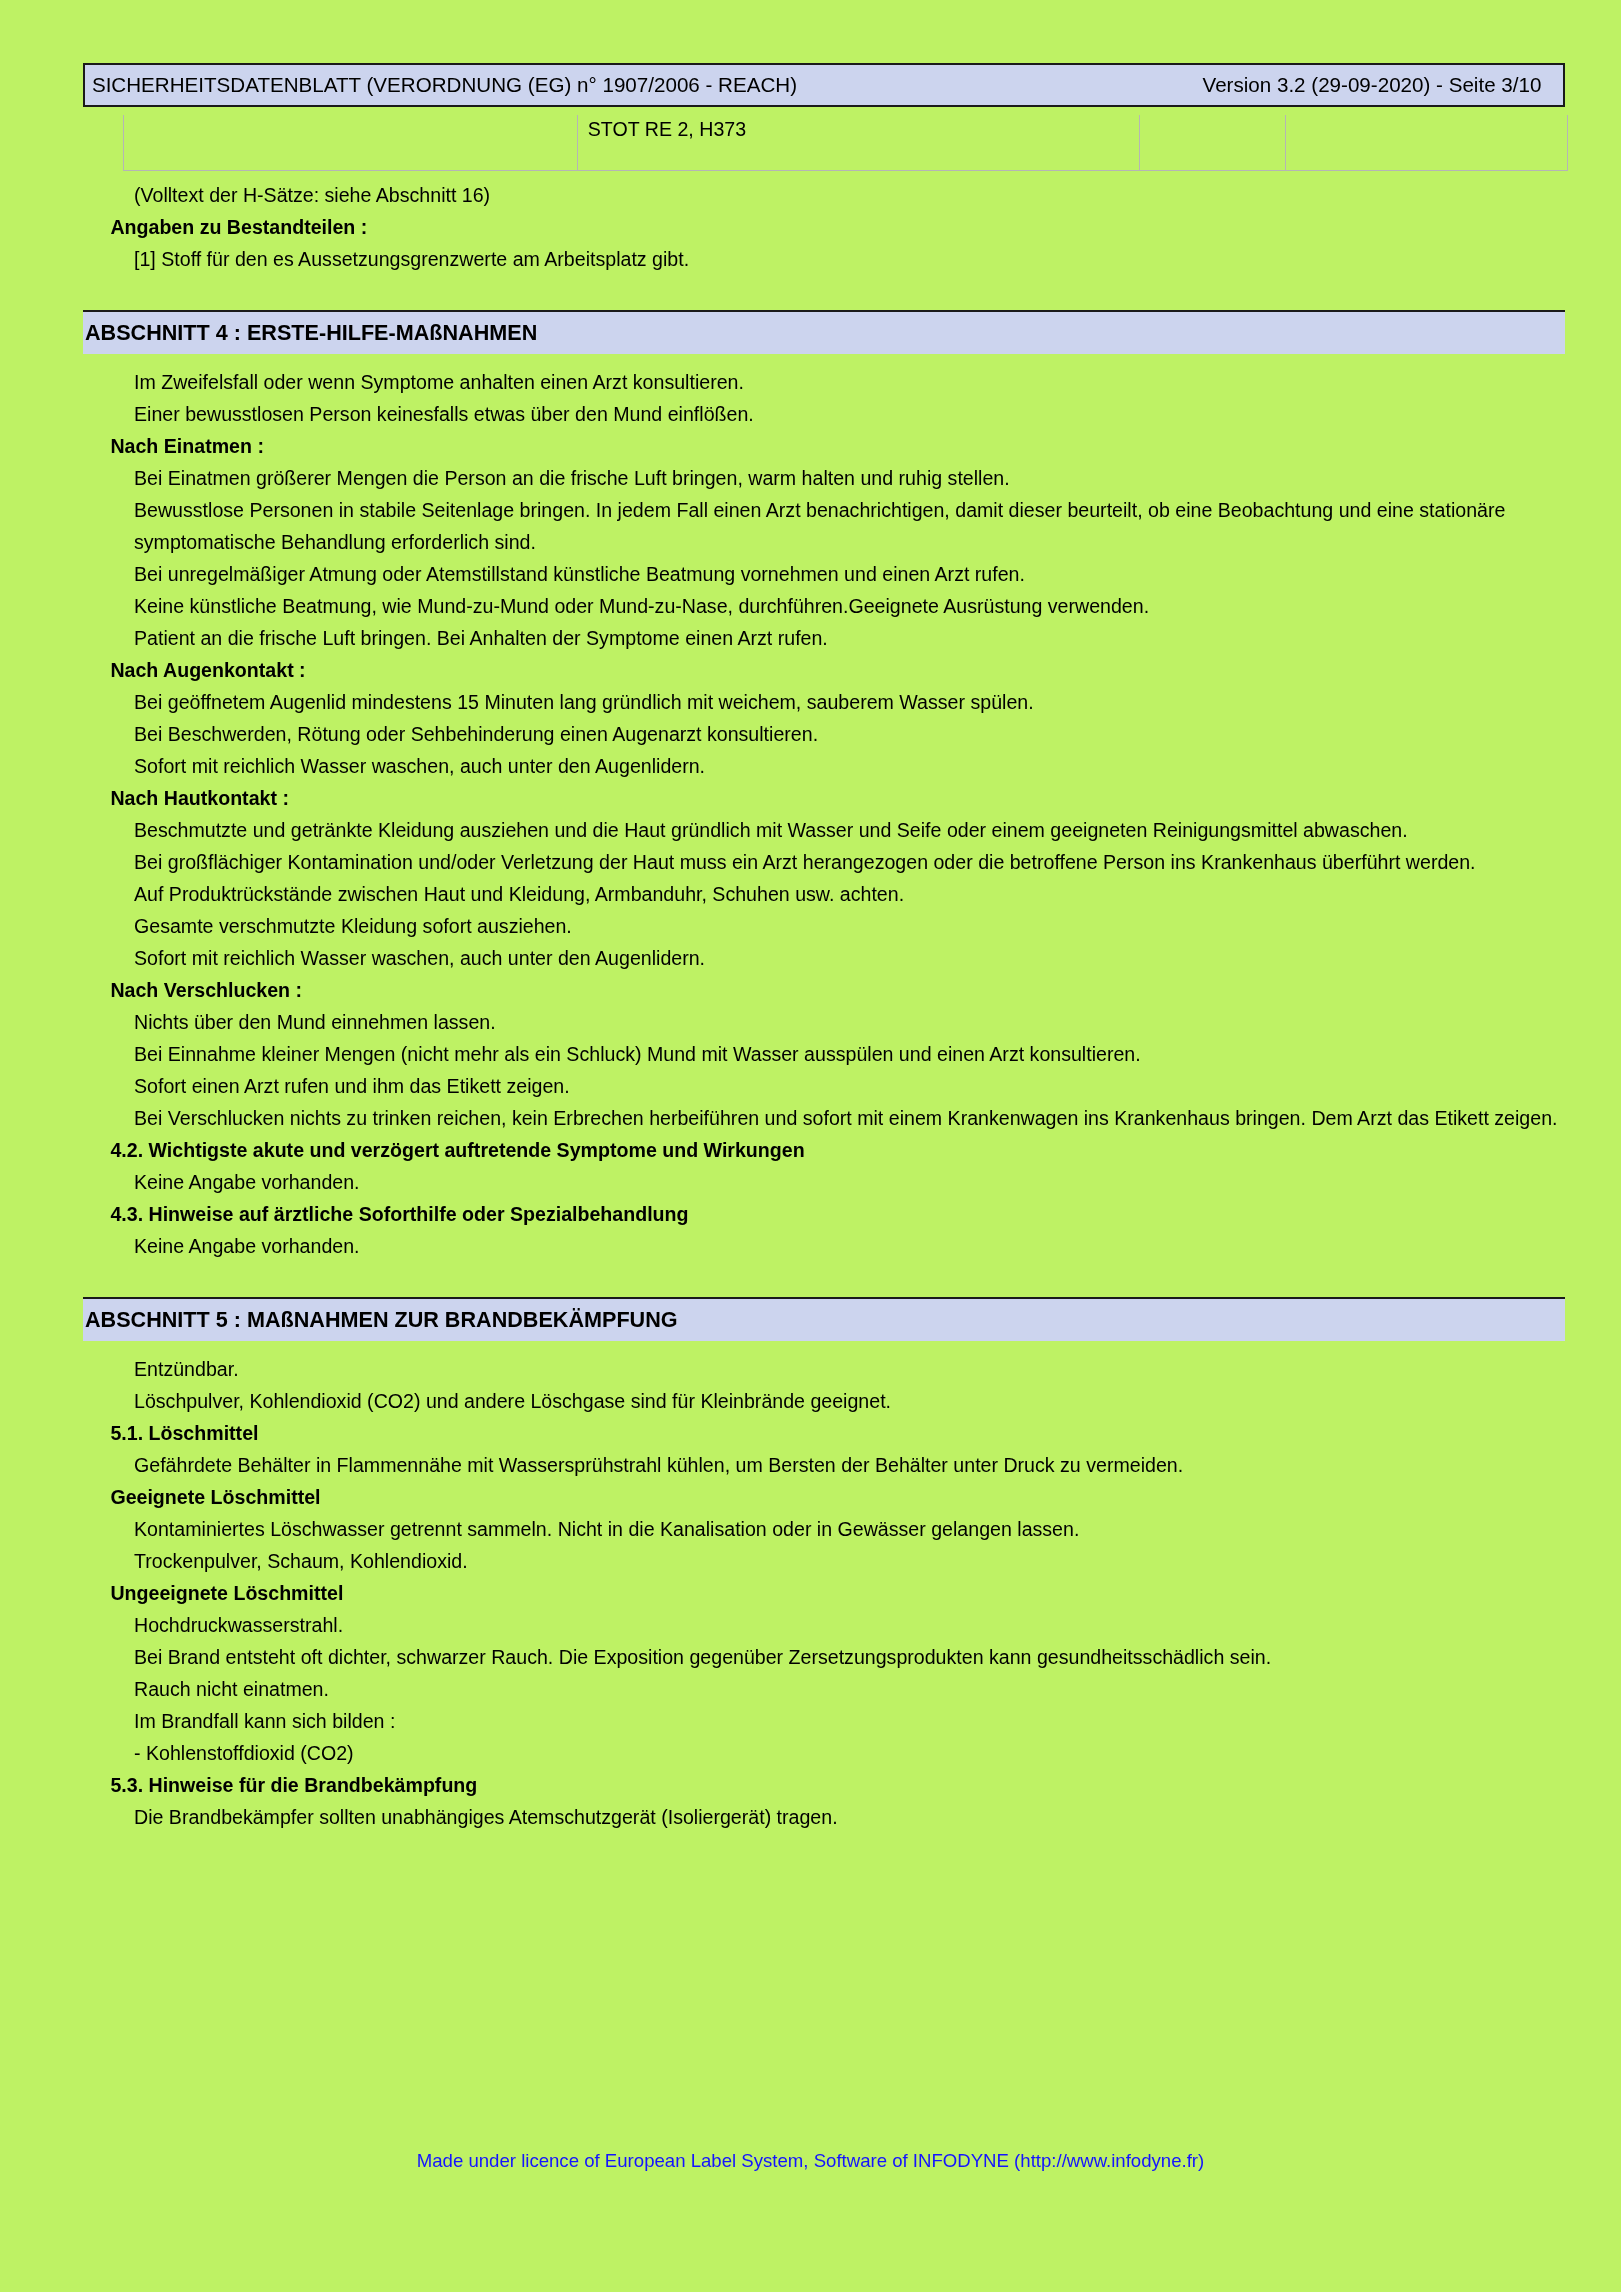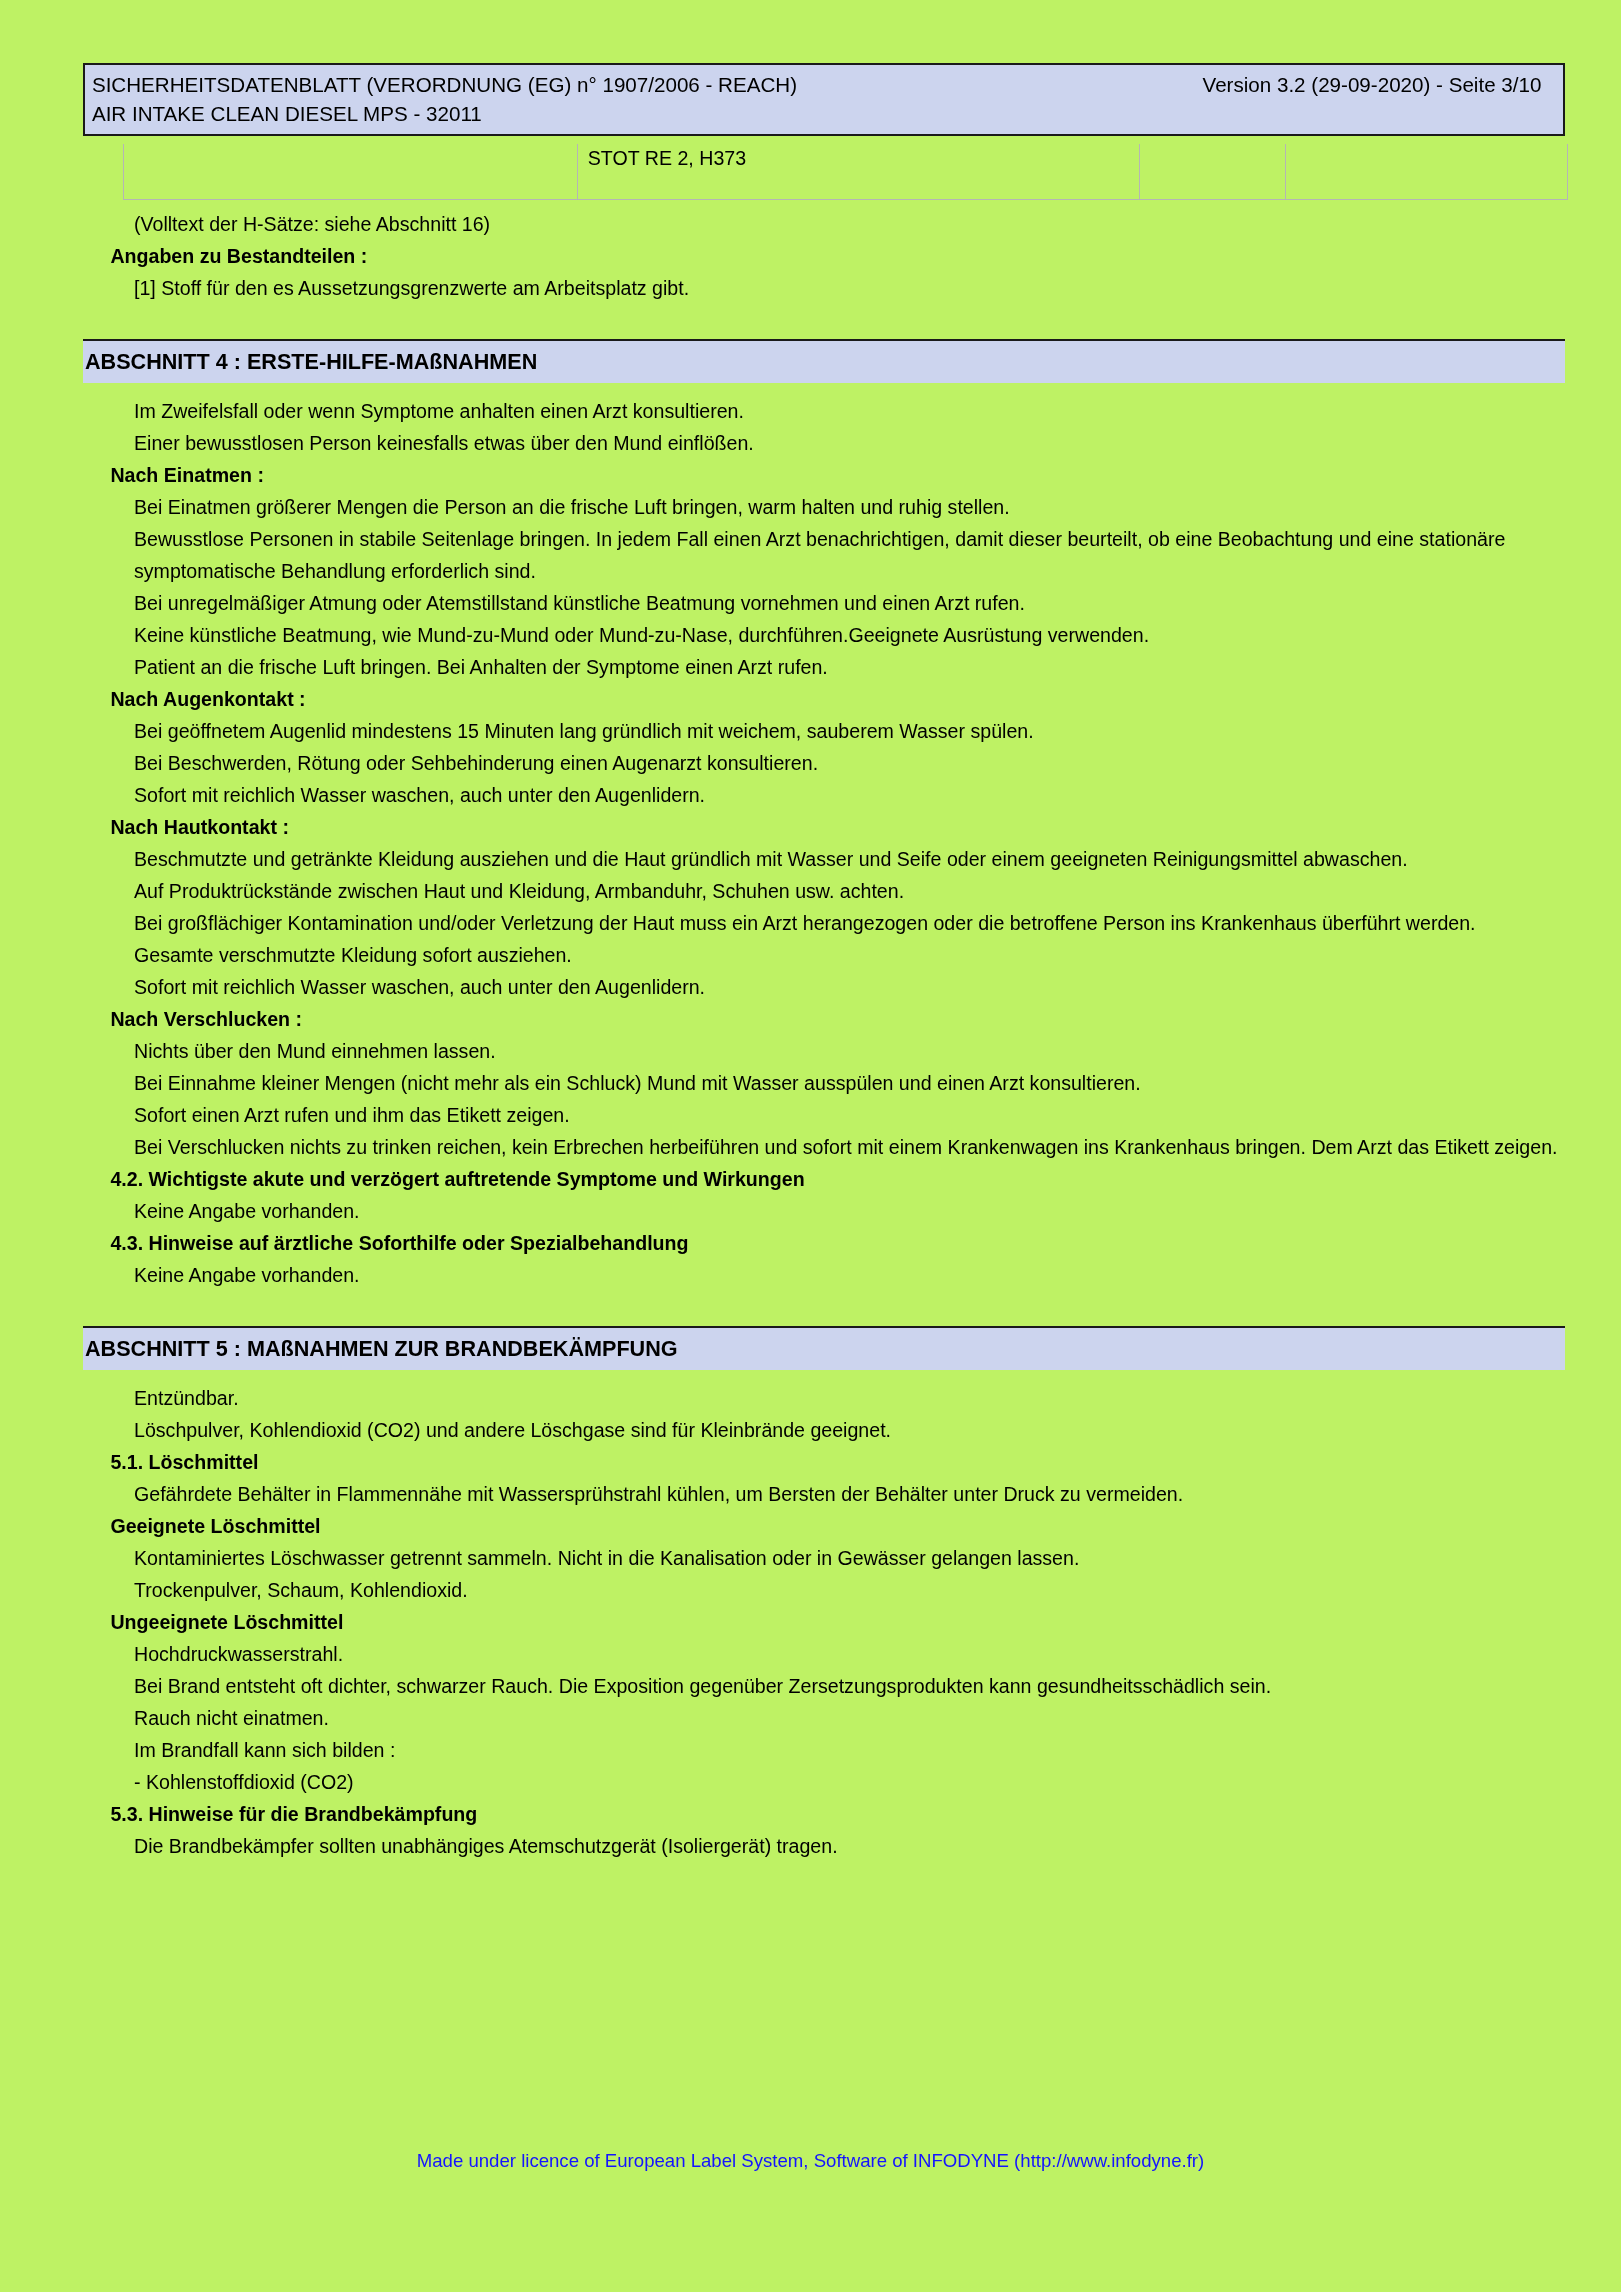--- a/index.html
+++ b/index.html
@@ -107,21 +107,20 @@
 <body>
 
 <div class="page">
   <div class="content">
 
     <header class="header-band">
       <div class="header-row">
         <span>SICHERHEITSDATENBLATT (VERORDNUNG (EG) n° 1907/2006 - REACH)</span>
         <span>Version 3.2 (29-09-2020) - Seite 3/10</span>
       </div>
-      <div class="product-row">AIR INTAKE CLEAN DIESEL MPS - 32011</div>
     </header>
 
     <div class="table-frag">
       <div class="cell c1"></div>
       <div class="cell c2">STOT RE 2, H373</div>
       <div class="cell c3"></div>
       <div class="cell c4"></div>
     </div>
 
     <div class="lines">
@@ -140,22 +139,22 @@
           <div class="ln ln-p">Bewusstlose Personen in stabile Seitenlage bringen. In jedem Fall einen Arzt benachrichtigen, damit dieser beurteilt, ob eine Beobachtung und eine stationäre symptomatische Behandlung erforderlich sind.</div>
           <div class="ln ln-p">Bei unregelmäßiger Atmung oder Atemstillstand künstliche Beatmung vornehmen und einen Arzt rufen.</div>
           <div class="ln ln-p">Keine künstliche Beatmung, wie Mund-zu-Mund oder Mund-zu-Nase, durchführen.Geeignete Ausrüstung verwenden.</div>
           <div class="ln ln-p">Patient an die frische Luft bringen. Bei Anhalten der Symptome einen Arzt rufen.</div>
           <div class="ln ln-h">Nach Augenkontakt :</div>
           <div class="ln ln-p">Bei geöffnetem Augenlid mindestens 15 Minuten lang gründlich mit weichem, sauberem Wasser spülen.</div>
           <div class="ln ln-p">Bei Beschwerden, Rötung oder Sehbehinderung einen Augenarzt konsultieren.</div>
           <div class="ln ln-p">Sofort mit reichlich Wasser waschen, auch unter den Augenlidern.</div>
           <div class="ln ln-h">Nach Hautkontakt :</div>
           <div class="ln ln-p">Beschmutzte und getränkte Kleidung ausziehen und die Haut gründlich mit Wasser und Seife oder einem geeigneten Reinigungsmittel abwaschen.</div>
+          <div class="ln ln-p">Bei großflächiger Kontamination und/oder Verletzung der Haut muss ein Arzt herangezogen oder die betroffene Person ins Krankenhaus überführt werden.</div>
           <div class="ln ln-p">Auf Produktrückstände zwischen Haut und Kleidung, Armbanduhr, Schuhen usw. achten.</div>
-          <div class="ln ln-p">Bei großflächiger Kontamination und/oder Verletzung der Haut muss ein Arzt herangezogen oder die betroffene Person ins Krankenhaus überführt werden.</div>
           <div class="ln ln-p">Gesamte verschmutzte Kleidung sofort ausziehen.</div>
           <div class="ln ln-p">Sofort mit reichlich Wasser waschen, auch unter den Augenlidern.</div>
           <div class="ln ln-h">Nach Verschlucken :</div>
           <div class="ln ln-p">Nichts über den Mund einnehmen lassen.</div>
           <div class="ln ln-p">Bei Einnahme kleiner Mengen (nicht mehr als ein Schluck) Mund mit Wasser ausspülen und einen Arzt konsultieren.</div>
           <div class="ln ln-p">Sofort einen Arzt rufen und ihm das Etikett zeigen.</div>
           <div class="ln ln-p">Bei Verschlucken nichts zu trinken reichen, kein Erbrechen herbeiführen und sofort mit einem Krankenwagen ins Krankenhaus bringen. Dem Arzt das Etikett zeigen.</div>
           <div class="ln ln-h">4.2. Wichtigste akute und verzögert auftretende Symptome und Wirkungen</div>
           <div class="ln ln-p">Keine Angabe vorhanden.</div>
           <div class="ln ln-h">4.3. Hinweise auf ärztliche Soforthilfe oder Spezialbehandlung</div>

